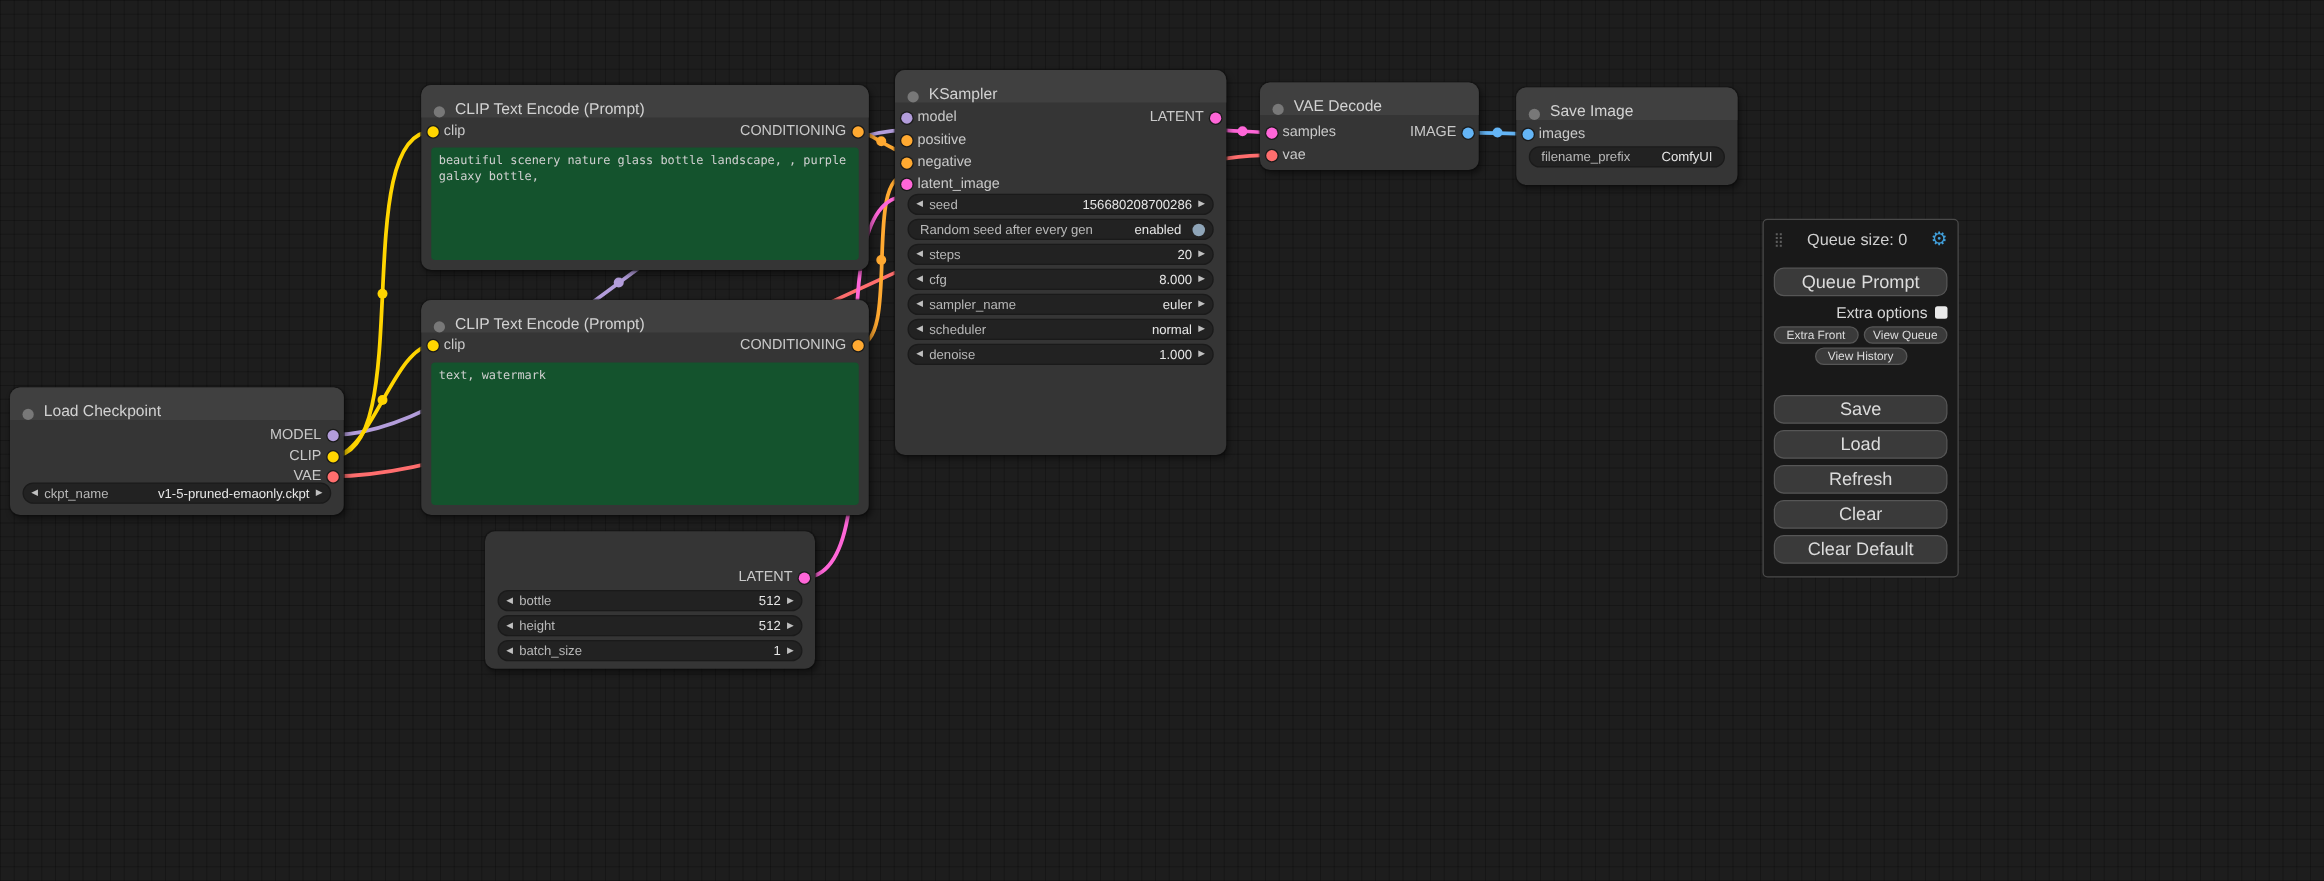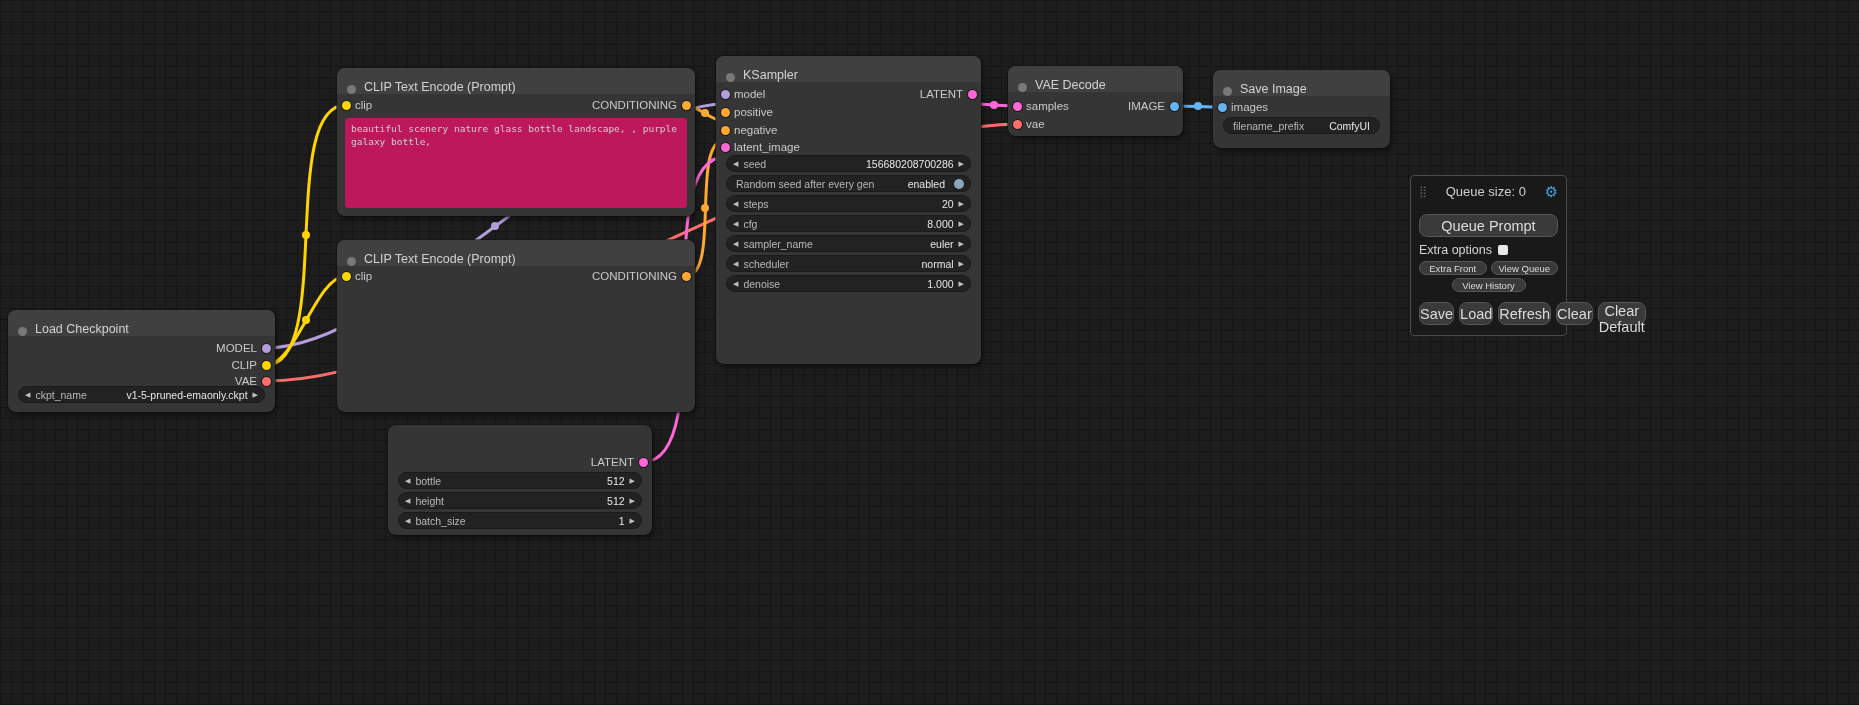--- a/index.html
+++ b/index.html
@@ -23,44 +23,44 @@
   .port{position:absolute;width:9px;height:9px;border-radius:50%;margin:-4.5px;
     box-shadow:0 0 0 1px rgba(0,0,0,.5)}
   .widgets{position:absolute;left:10px;right:10px;display:flex;flex-direction:column;gap:3px}
   .widget{height:17px;background:#222;border:1px solid #1a1a1a;border-radius:9px;
     display:flex;align-items:center;font-size:10.5px;color:#b8b8b8;padding:0 6px;gap:5px}
   .widget .arr{font-size:7px;color:#c0c0c0;flex:none;line-height:1}
   .widget .wl{white-space:nowrap;overflow:hidden}
   .widget .wv{margin-left:auto;color:#e6e6e6;white-space:nowrap}
   .widget.noarrow{padding:0 9px}
   .tgl{width:10px;height:10px;border-radius:50%;flex:none;margin-left:4px;margin-right:-3px}
-  .textarea{position:absolute;left:8px;right:8px;background:#be185d;border-radius:3px;
+  .textarea{position:absolute;left:8px;right:8px;background:#14532d;border-radius:3px;
     font-family:"DejaVu Sans Mono",monospace;font-size:9.5px;line-height:13px;color:#d0d0d0;
     padding:4px 6px;white-space:pre-wrap;word-break:break-word;overflow:hidden}
   
   .menu{position:absolute;left:1410px;top:175px;width:157px;background:#191919;
     border:1px solid #4a4a4a;border-radius:4px;padding:5px 8px 10px;
     display:flex;flex-direction:column}
   .mhead{display:flex;align-items:center;height:21px;color:#cfcfcf;font-size:13px}
   .mhead .drag{color:#5c5c5c;font-size:11px;flex:none;cursor:grab}
   .mhead .qsize{flex:1;text-align:center}
   .mhead .gear{flex:none;font-size:15px;line-height:1;cursor:pointer}
   .btn{background:#3a3a3a;border:1px solid #565656;border-radius:8px;color:#dcdcdc;
     font-family:inherit;cursor:pointer;display:block}
   .btn.big{height:23px;font-size:14.5px;width:100%}
   .btn.small{height:14px;font-size:9.5px;padding:0 5px;line-height:11px}
   .qp{margin-top:12px}
-  .extra{margin-top:6px;display:flex;justify-content:flex-start;align-items:center;gap:6px;
+  .extra{margin-top:6px;display:flex;justify-content:flex-end;align-items:center;gap:6px;
     font-size:12.5px;color:#d6d6d6}
   .cb{width:10px;height:10px;background:#e9e9e9;border-radius:2px;cursor:pointer}
   .row2{margin-top:4px;display:flex;gap:4px}
   .row2 .btn{flex:1}
   .row3{margin-top:3px;display:flex;justify-content:center}
   .row3 .btn{width:74px}
-  .stack{margin-top:10px;display:flex;flex-direction:row;gap:5px}
+  .stack{margin-top:24px;display:flex;flex-direction:column;gap:5px}
 </style>
 </head>
 <body>
 
 <div class="canvas">
 
   <svg class="wires" width="1859" height="705" viewBox="0 0 1859 705">
     <path d="M266,348 C396,348 595,104 725,104" style="stroke: rgb(179, 157, 219);"></path>
     <circle cx="495" cy="226" r="4" style="fill: rgb(179, 157, 219);"></circle>
     <path d="M266,365 C334,365 278,105 346,105" style="stroke: rgb(255, 213, 0);"></path>
@@ -116,20 +116,21 @@
 
   <div class="node" style="left:337px;top:240px;width:358px;height:172px">
     <div class="ntitle">
       <span class="ndot"></span>
       <span class="ntext">CLIP Text Encode (Prompt)</span>
     </div>
     <div class="slot in" style="top:28px">clip</div>
     <div class="slot out" style="top:28px">CONDITIONING</div>
     <div class="port" style="left: 9px; top: 36px; background: rgb(255, 213, 0);"></div>
     <div class="port" style="left: 349px; top: 36px; background: rgb(255, 169, 49);"></div>
+    <div class="textarea" style="top:50px;bottom:8px">text, watermark</div>
   </div>
 
   <div class="node" style="left:388px;top:425px;width:264px;height:110px">
     <div class="slot out" style="top:29px">LATENT</div>
     <div class="port" style="left: 255px; top: 37px; background: rgb(255, 102, 216);"></div>
     <div class="widgets" style="top:47px">
       <div class="widget">
         <span class="arr">◀</span>
         <span class="wl">bottle</span>
         <span class="wv">512</span>

